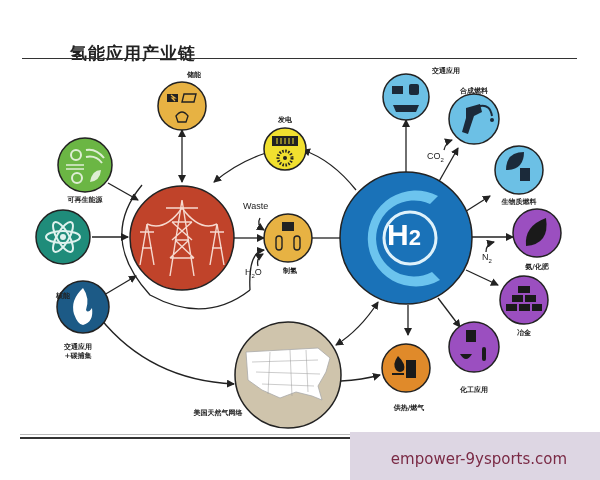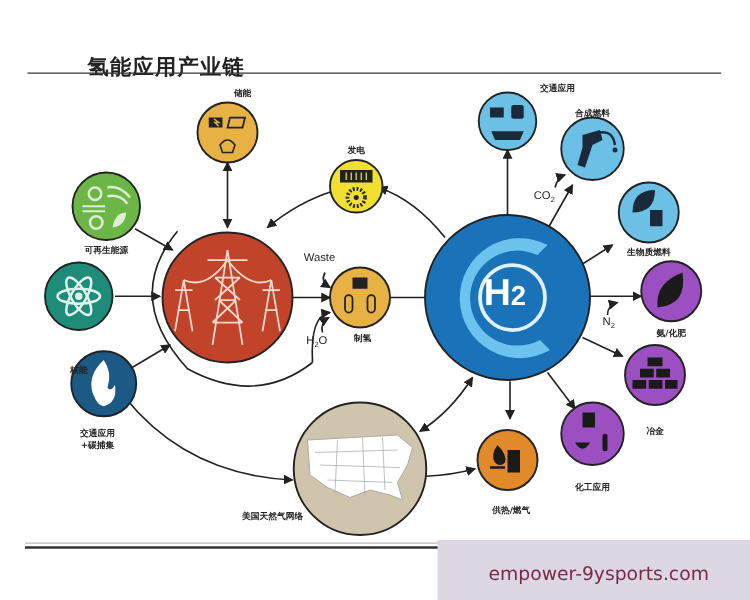--- a/index.html
+++ b/index.html
@@ -213,21 +213,21 @@
 <div class="lbl" style="left:285px; top:115px;">发电</div>
 <div class="lbl" style="left:85px; top:195px;text-align:center;">可再生能源</div>
 <div class="lbl" style="left:63px; top:267px;margin-top:24px;">核能</div>
 <div class="lbl" style="left:78px; top:342px; white-space:pre;">交通应用
 +碳捕集</div>
 <div class="lbl" style="left:290px; top:266px;">制氢</div>
 <div class="lbl" style="left:406px; top:66px;margin-left:40px;">交通应用</div>
 <div class="lbl" style="left:474px; top:86px;">合成燃料</div>
 <div class="lbl" style="left:519px; top:197px;">生物质燃料</div>
 <div class="lbl" style="left:537px; top:262px;">氨/化肥</div>
-<div class="lbl" style="left:524px; top:340px;">冶金</div>
+<div class="lbl" style="left:524px; top:328px;">冶金</div>
 <div class="lbl" style="left:474px; top:385px;">化工应用</div>
 <div class="lbl" style="left:409px; top:403px;">供热/燃气</div>
 <div class="lbl" style="left:218px; top:408px;">美国天然气网络</div>
 
 <div class="chem" style="left:243px; top:201px;">Waste</div>
 <div class="chem" style="left:245px; top:267px;"><span>H</span><sub>2</sub><span>O</span></div>
 <div class="chem" style="left:427px; top:151px;"><span>CO</span><sub>2</sub></div>
 <div class="chem" style="left:482px; top:252px;"><span>N</span><sub>2</sub></div>
 
 <div class="rule-bottom2"></div>

